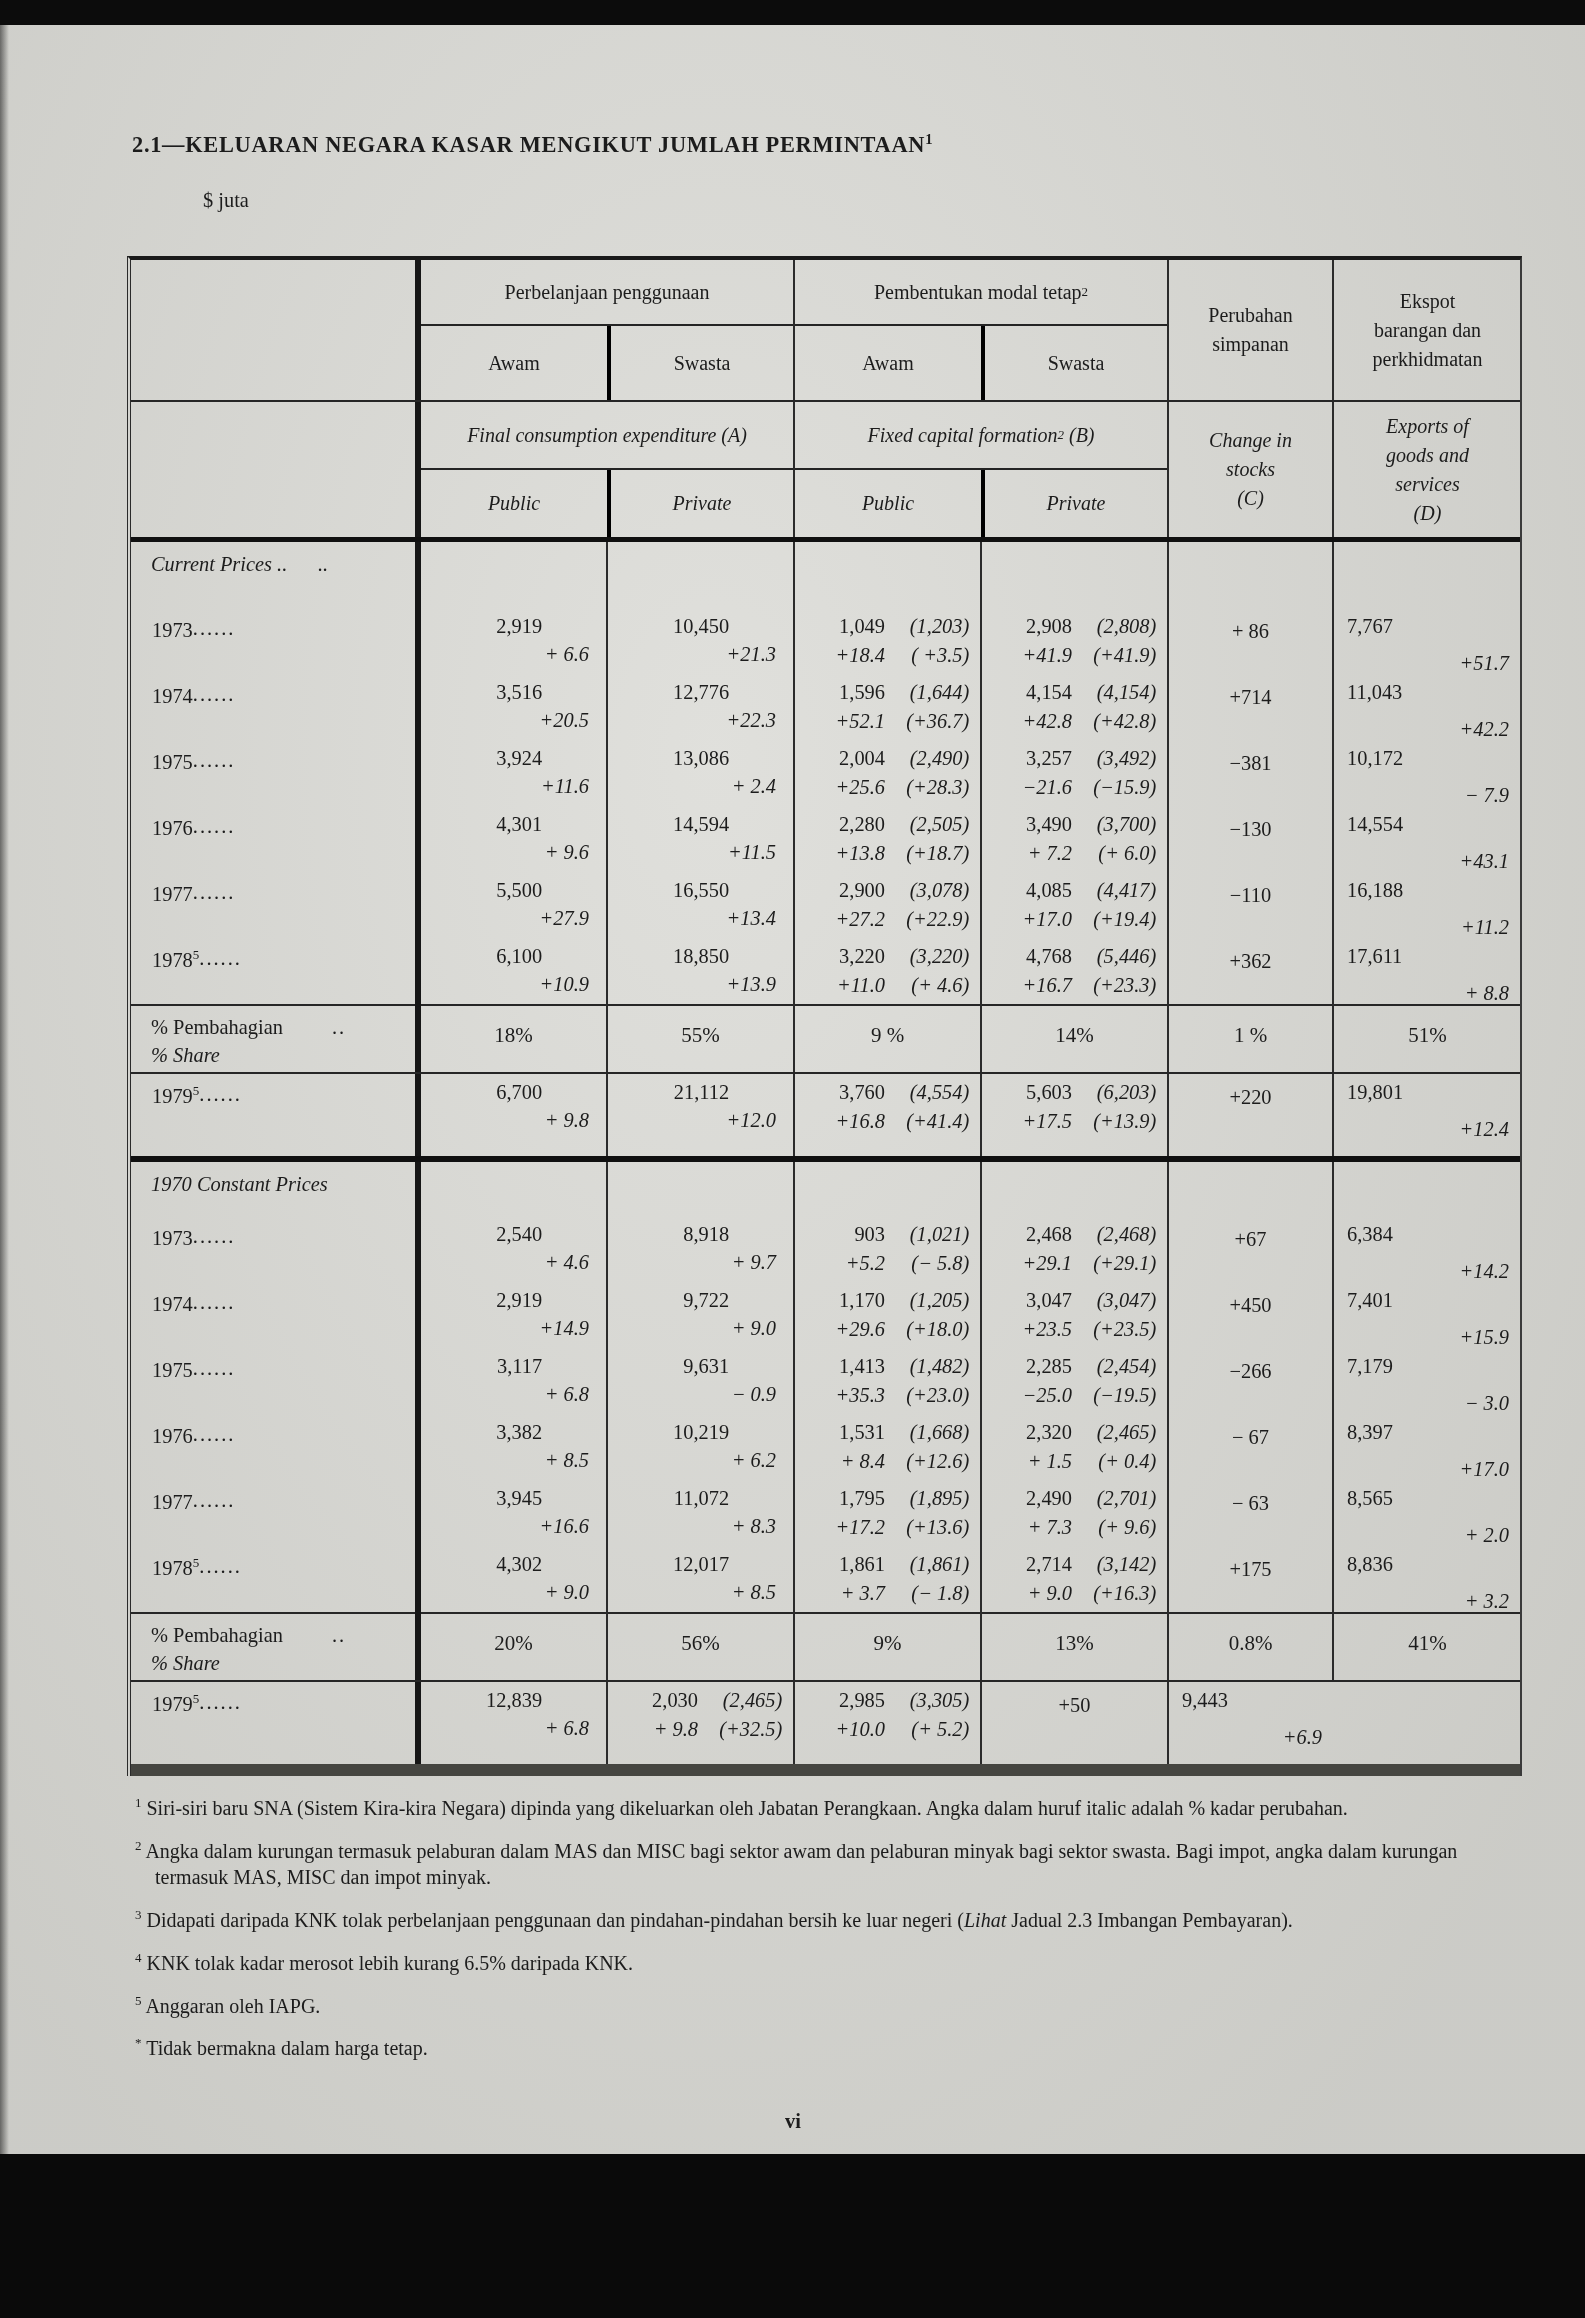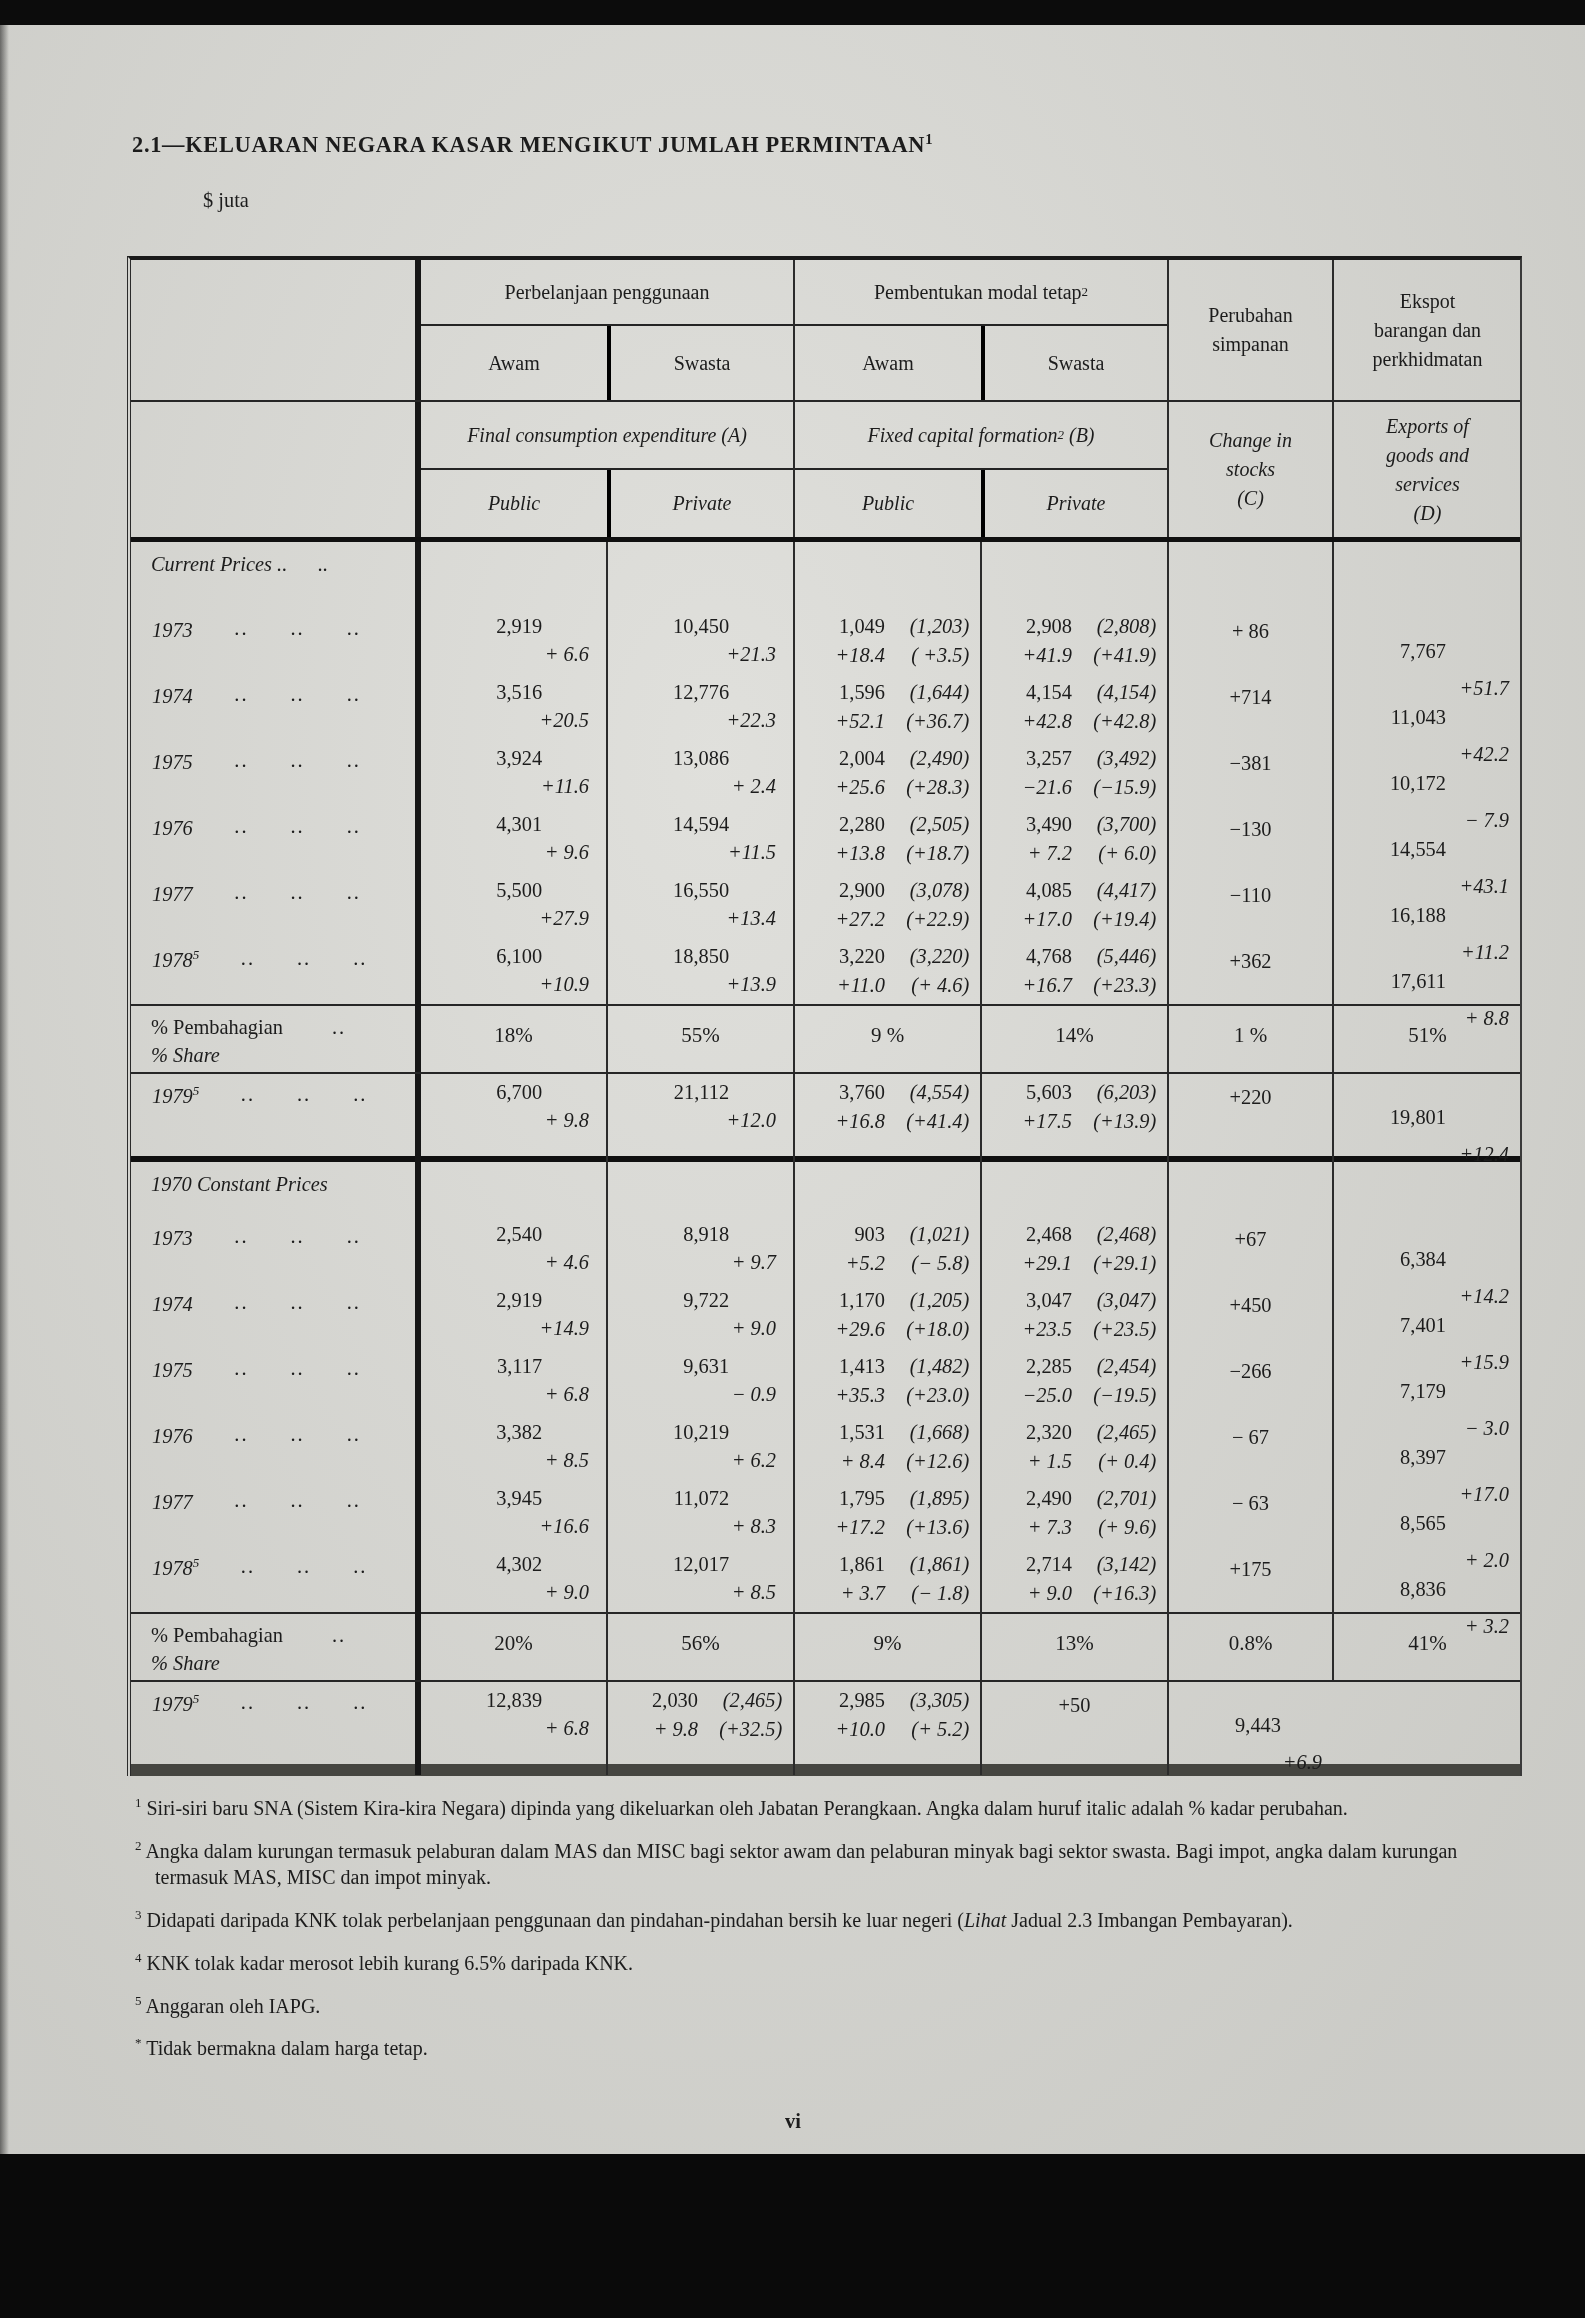--- a/index.html
+++ b/index.html
@@ -34,32 +34,32 @@
   .gsubs div{display:flex;align-items:center;justify-content:center;}
   .gsubs div + div{border-left:4px solid #000000;}
   .hsingle{display:flex;flex-direction:column;align-items:center;justify-content:center;line-height:29px;text-align:center;}
   .hline{height:0;border-top:2px solid #262626;}
   .hthick{height:0;border-top:5.3px solid #101010;}
 
   
   .drow{height:66px;font-size:20.4px;}
   .erow{height:82px;font-size:20.4px;}
   .cell{padding-top:4px;}
-  .c0{display:flex;padding-left:21px;padding-top:9.2px;gap:42px;align-items:flex-start;font-style:italic;}
+  .c0{display:flex;padding-left:21px;padding-top:9.2px;align-items:flex-start;}
   .yr{white-space:pre;}
   .yr sup{font-size:13px;}
   .ldots{letter-spacing:2px;}
   .vline{white-space:pre;line-height:29px;}
   .numA{display:inline-block;width:112px;text-align:right;margin-left:9.2px;}
   .pline{font-style:italic;text-align:right;padding-right:17px;line-height:26px;white-space:pre;}
   .numB{display:inline-block;width:78px;text-align:right;margin-left:12px;}
   .parB{display:inline-block;width:79px;text-align:right;font-style:italic;margin-left:5.3px;}
   .pit{font-style:italic;}
   .cmid{text-align:center;padding-top:8px;white-space:pre;}
-  .numD{display:inline-block;width:99px;text-align:right;margin-left:13px;margin-top:25px;}
+  .numD{display:inline-block;width:99px;margin-left:13px;}
   .pdexp{padding-right:12px;margin-top:9.2px;}
 
   .secrow{height:66px;font-size:20.4px;}
   .secrow2{height:54px;font-size:20.4px;}
   .seclabel{padding-left:20px;padding-top:10.6px;font-style:italic;white-space:pre;}
   .shrow{height:66px;font-size:20.4px;}
   .shl{padding-left:20px;padding-top:6.6px;line-height:28px;}
   .shl .dots{margin-left:49px;letter-spacing:2px;}
   .shl .en{font-style:italic;display:block;}
   .shv{text-align:center;padding-top:17px;font-size:21px;white-space:pre;}

